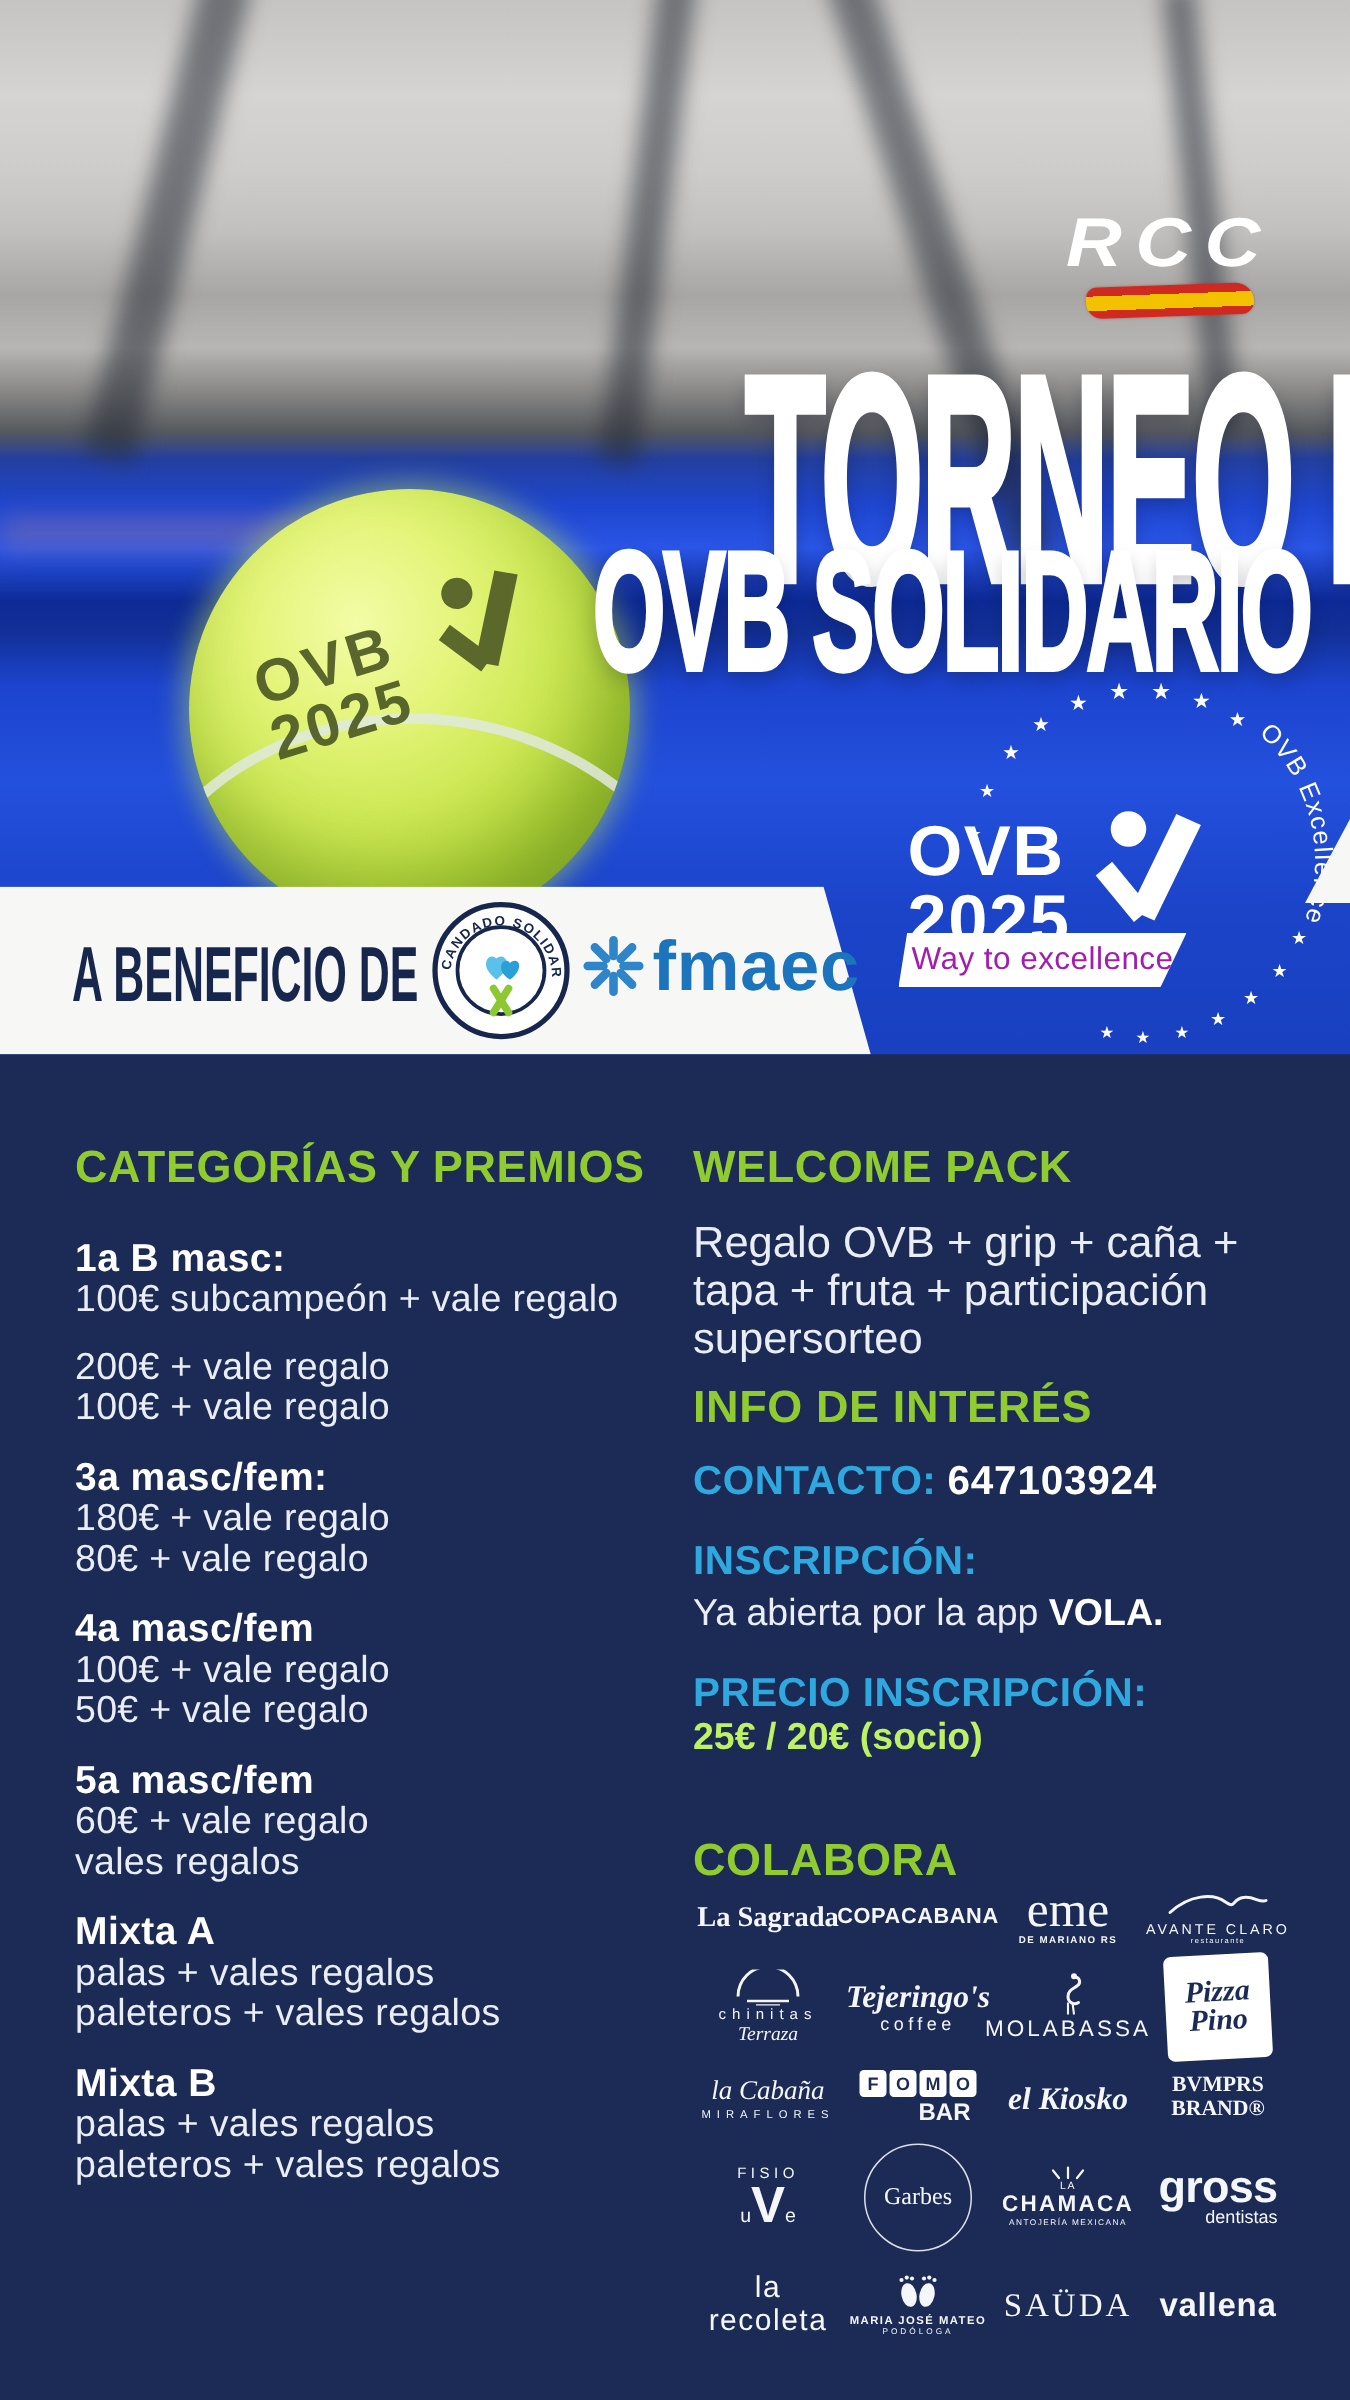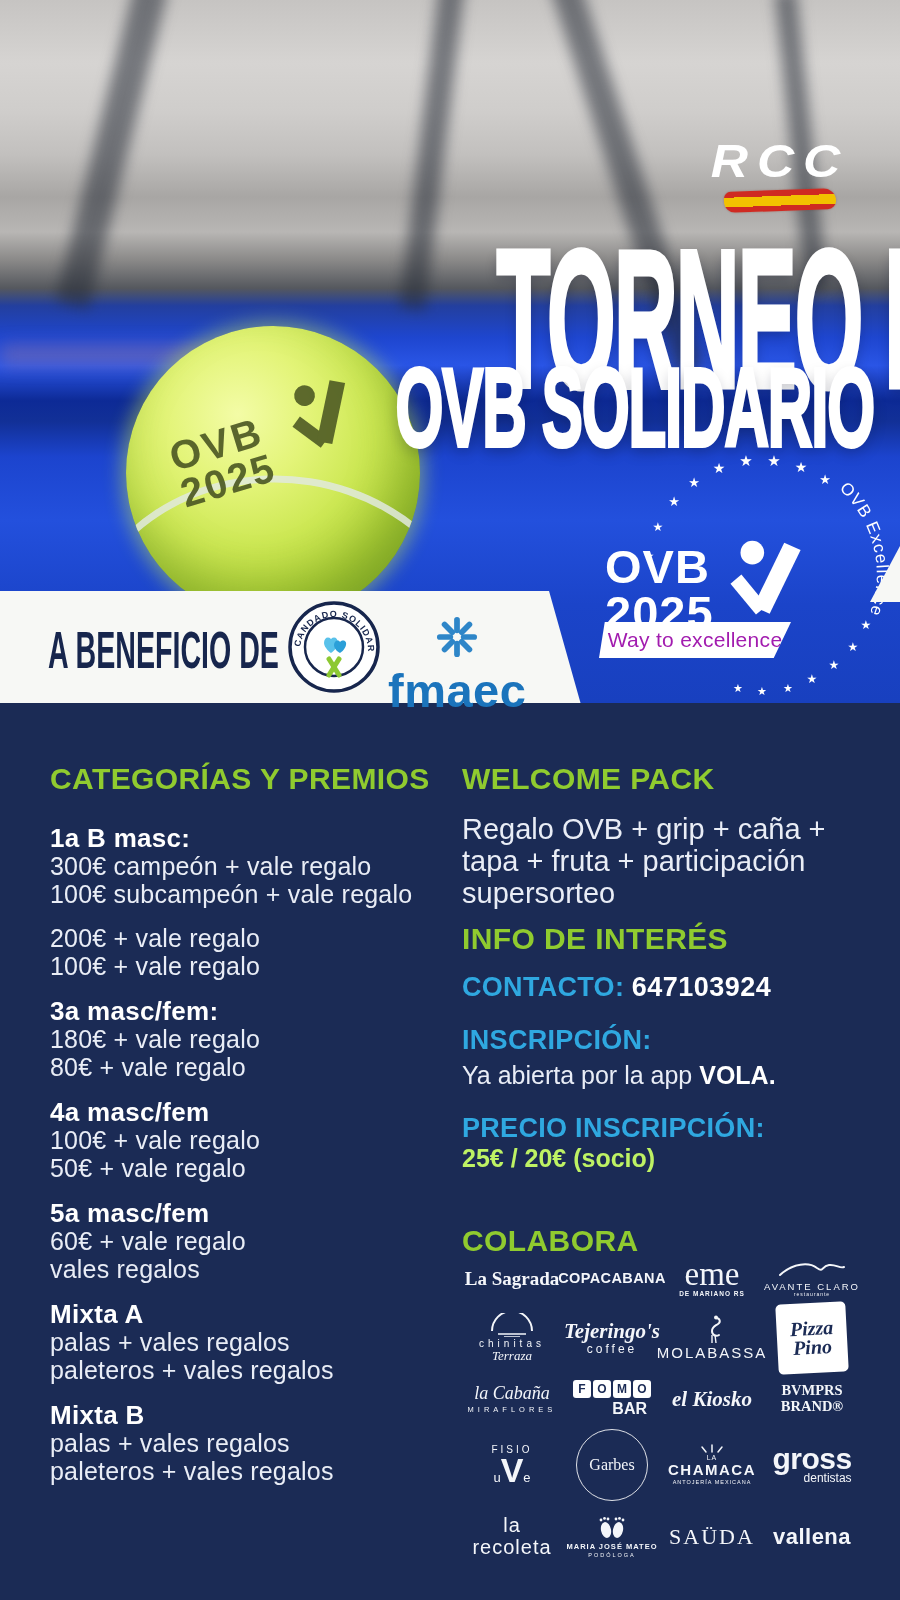--- a/index.html
+++ b/index.html
@@ -48,21 +48,21 @@
 
   
   .band{position:absolute;left:0;top:591px;width:900px;height:112px;background:#f7f8f5;z-index:4;
     clip-path:polygon(0 0,61% 0,64.5% 100%,0 100%);}
   .wedge{position:absolute;right:0;top:546px;width:30px;height:56px;background:#f7f8f5;z-index:4;
     clip-path:polygon(100% 0,100% 100%,0 100%);}
   .benef{position:absolute;left:48px;top:620px;z-index:6;white-space:nowrap;}
   .benef span{display:inline-block;transform:scaleX(.55);transform-origin:left center;
     font-size:52px;font-weight:700;color:#17264d;letter-spacing:0;}
   .candado{position:absolute;left:286px;top:599px;z-index:6;}
-  .fmaec{position:absolute;left:388px;top:616px;z-index:6;display:flex;align-items:center;gap:5px;flex-direction:column;}
+  .fmaec{position:absolute;left:388px;top:616px;z-index:6;display:flex;align-items:center;gap:5px;}
   .fmaec-word{font-size:47px;font-weight:700;color:#1b74bc;letter-spacing:.5px;}
 
   
   .badge{position:absolute;left:595px;top:452px;width:305px;height:250px;z-index:3;}
   .ring{position:absolute;left:17px;top:-28px;}
   .badge-year{position:absolute;left:10px;top:92px;color:#fff;font-weight:700;font-size:47px;line-height:.98;letter-spacing:1px;}
   .badge-glyph{position:absolute;left:130px;top:82px;}
   .banner{position:absolute;left:4px;top:170px;width:192px;height:36px;background:#fff;
     clip-path:polygon(3% 0,100% 0,91% 100%,0 100%);display:flex;align-items:center;justify-content:center;}
   .banner span{color:#a21caf;font-size:21px;font-weight:500;letter-spacing:.3px;}
@@ -248,21 +248,20 @@
     </div>
   </div>
 
   <div class="content">
 
     <div class="col-left">
       <div class="ghead">CATEGORÍAS Y PREMIOS</div>
       <div class="cat-list">
         <div class="cat">
           <div class="cat-title">1a B masc:</div>
-          <div class="cat-line">300€ campeón + vale regalo</div>
           <div class="cat-line">100€ subcampeón + vale regalo</div>
         </div>
         <div class="cat">
           <div class="cat-line">200€ + vale regalo</div>
           <div class="cat-line">100€ + vale regalo</div>
         </div>
         <div class="cat">
           <div class="cat-title">3a masc/fem:</div>
           <div class="cat-line">180€ + vale regalo</div>
           <div class="cat-line">80€ + vale regalo</div>

